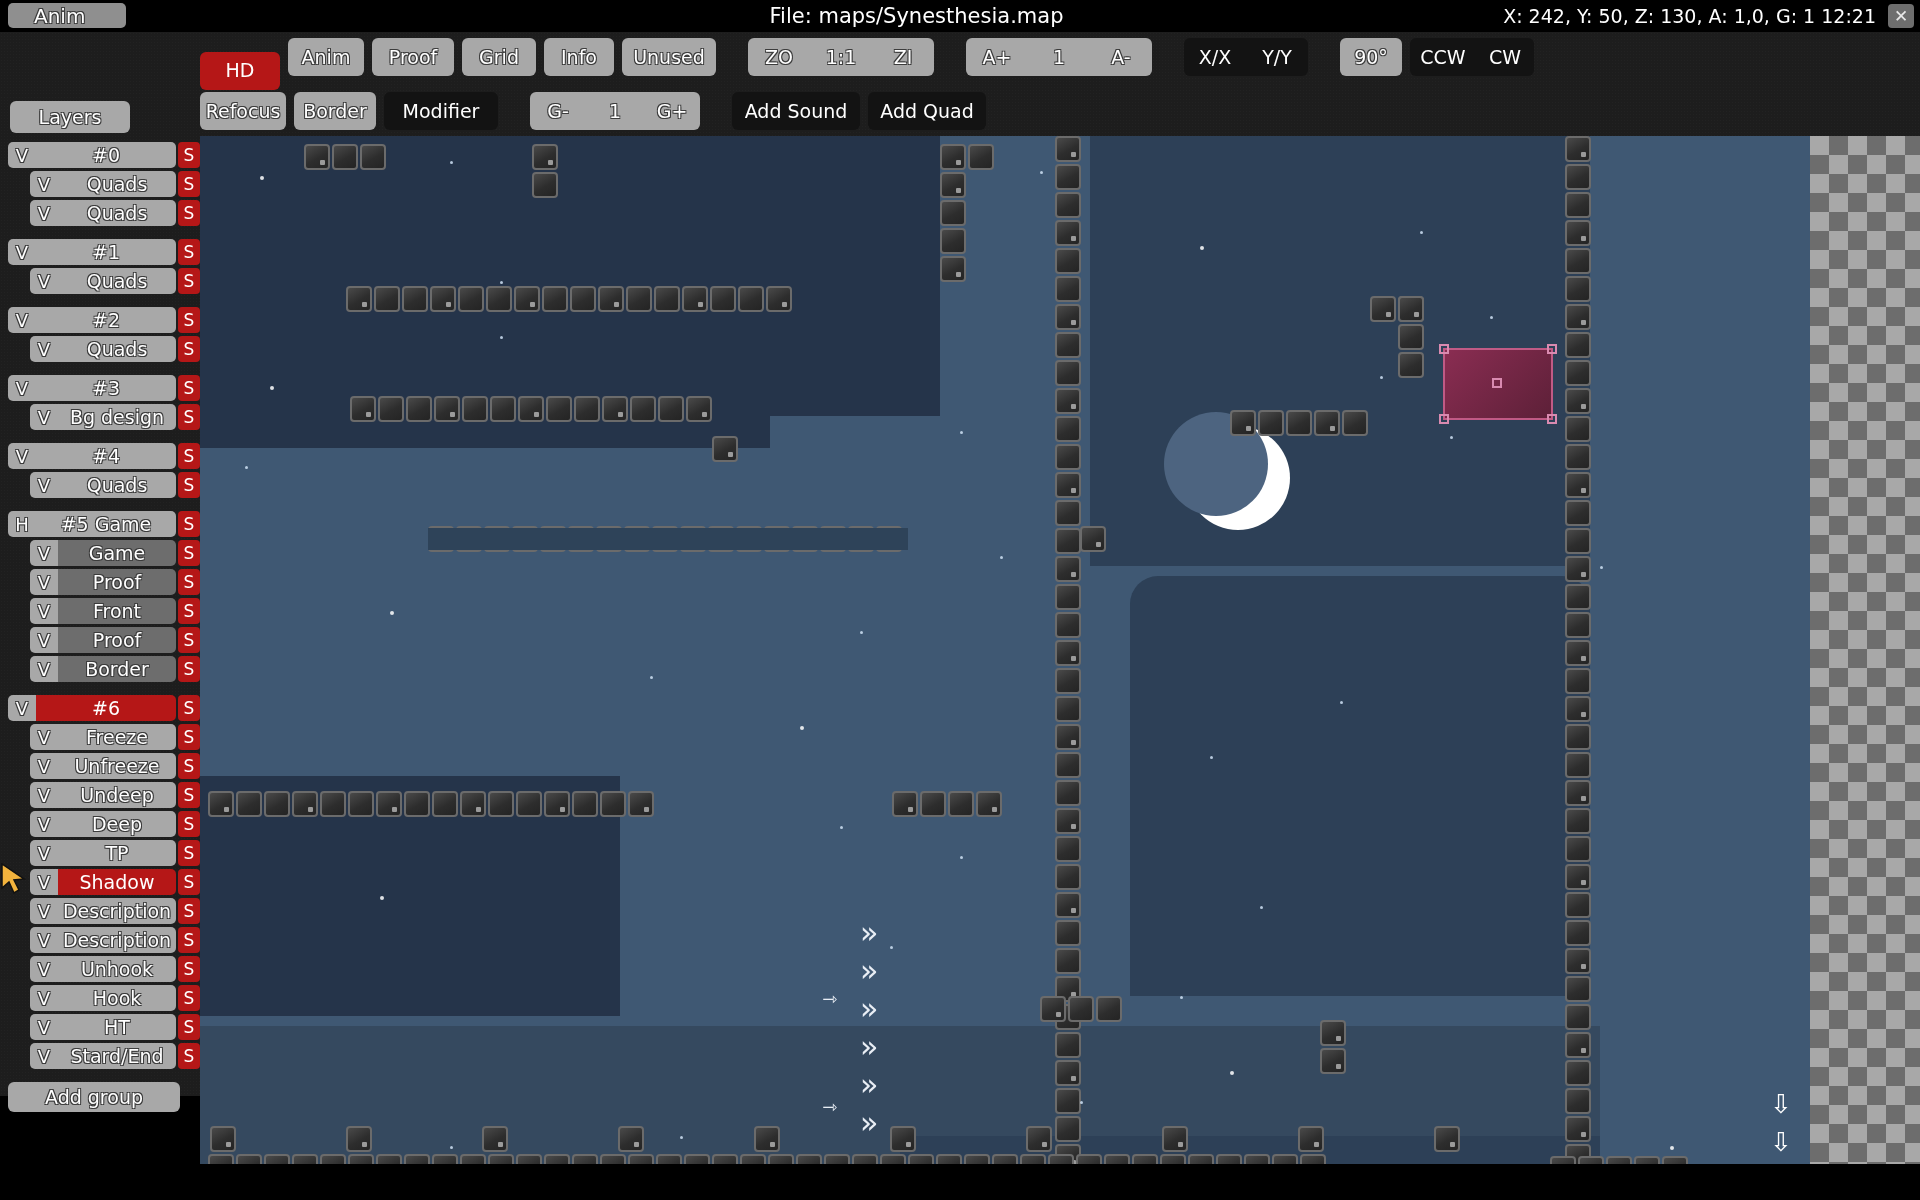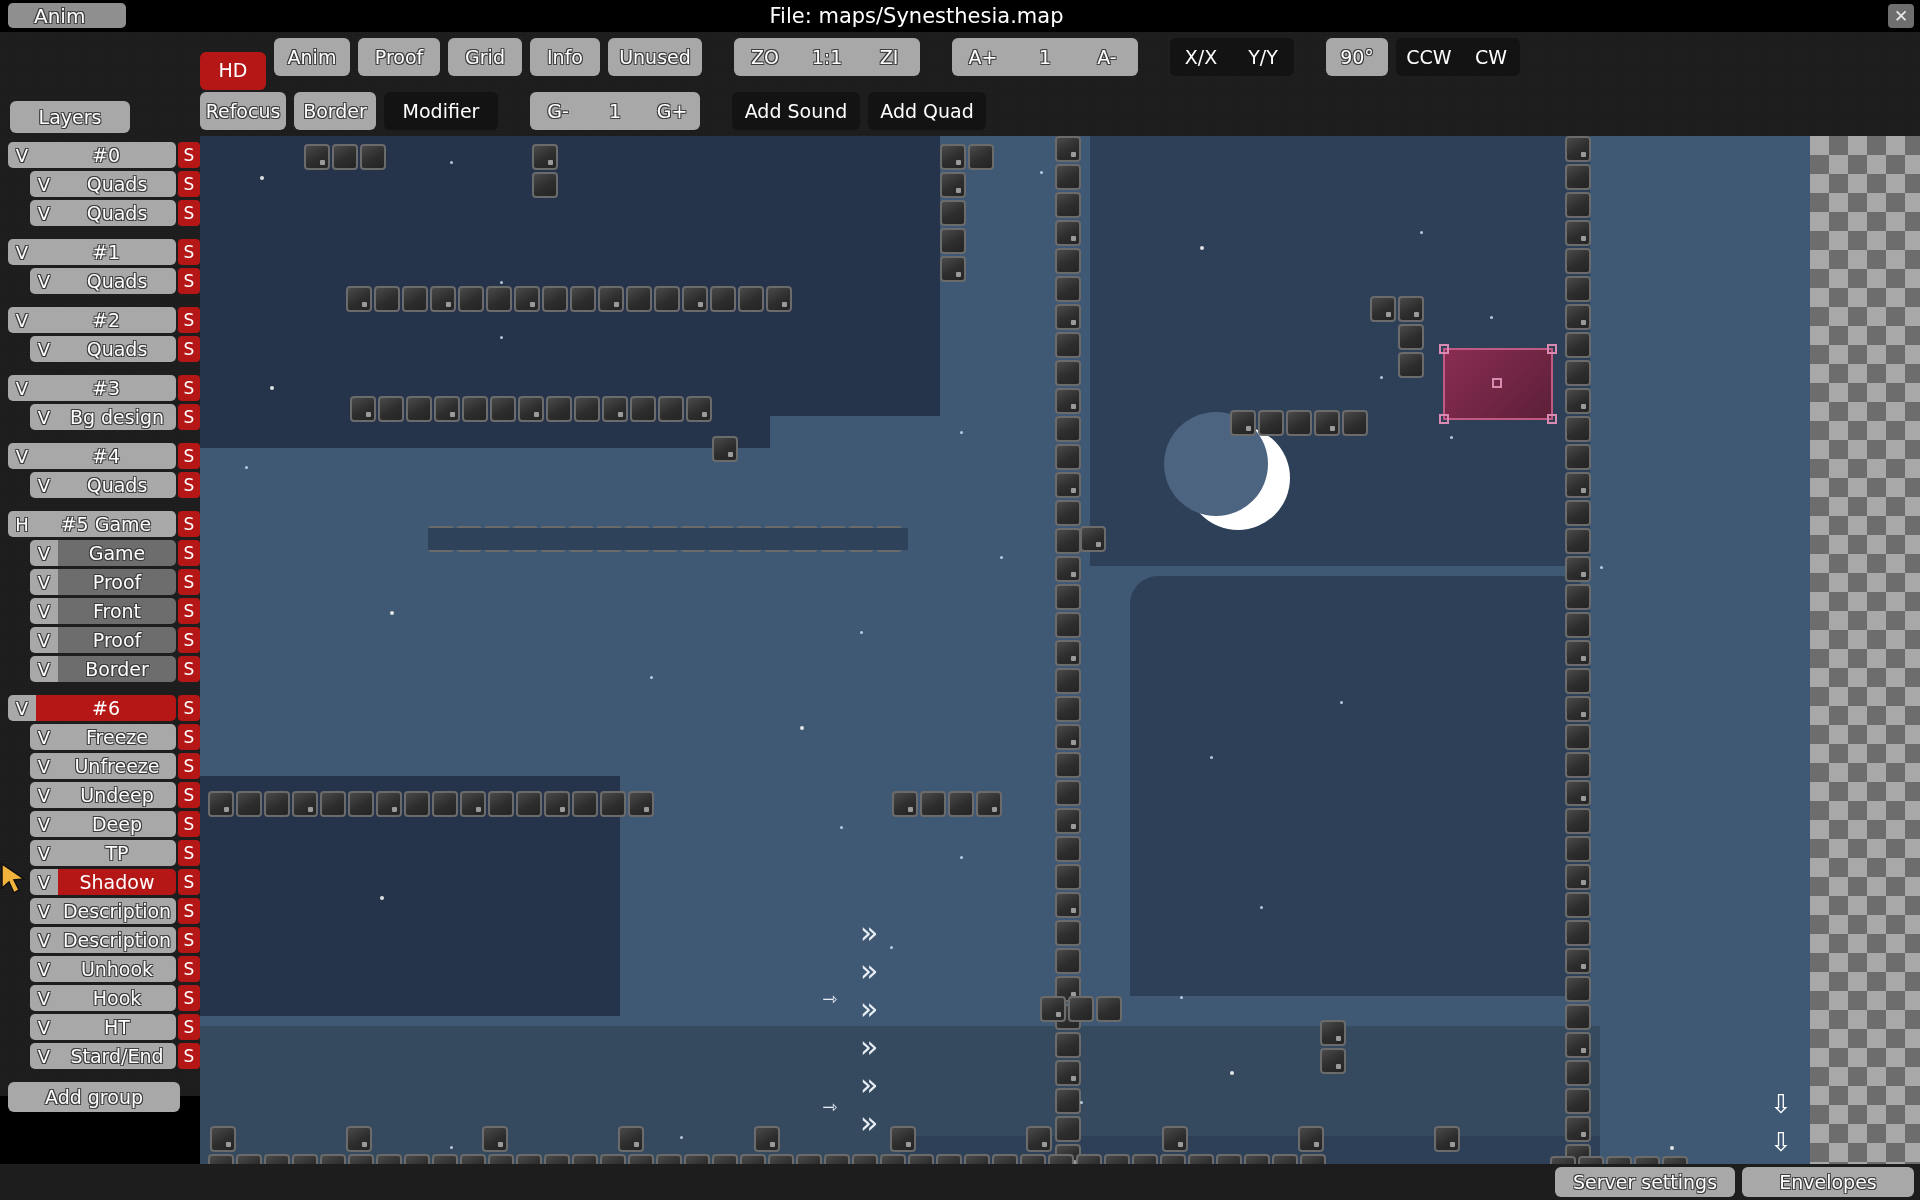--- a/index.html
+++ b/index.html
@@ -206,26 +206,27 @@
   #cursor{ position:absolute; left:0; top:862px; width:30px; height:34px; }
 </style>
 </head>
 <body>
 
 <div id="app">
 
   <div id="titlebar">
     <div id="file-path">File: maps/Synesthesia.map</div>
     <div id="file-menu-btn">Anim</div>
+    <div id="status-right">X: 242, Y: 50, Z: 130, A: 1,0, G: 1   12:21</div>
     <div id="close-btn">✕</div>
   </div>
 
   <div id="toolbars">
     <div id="row1">
-        <div class="btn active" style="width: 66px; margin-top: 27px;">HD</div>
+        <div class="btn active" style="width: 80px; margin-top: 27px;">HD</div>
         <div class="btn" style="width: 76px;">Anim</div>
         <div class="btn" style="width: 82px;">Proof</div>
         <div class="btn" style="width: 74px;">Grid</div>
         <div class="btn" style="width: 70px;">Info</div>
         <div class="btn" style="width: 94px;">Unused</div>
         <div class="btn group" style="margin-left: 24px;">
           <span style="width: 62px;">ZO</span>
           <span style="width: 62px;">1:1</span>
           <span style="width: 62px;">ZI</span>
         </div>
@@ -717,18 +718,14 @@
         <div class="star" style="left: 1250px; top: 300px;"></div>
         <div class="star" style="left: 1400px; top: 430px;"></div>
         <div class="star" style="left: 300px; top: 200px;"></div>
       </div>
   </div>
 
   <svg id="cursor" viewBox="0 0 30 34">
     <polygon points="2,2 2,26 9,20 14,31 19,28 14,18 24,17" fill="#f2b33d" stroke="#111" stroke-width="1.5"></polygon>
   </svg>
 
-  <div id="bottombar">
-    <div id="server-settings-btn">Server settings</div>
-    <div id="envelopes-btn">Envelopes</div>
-  </div>
 
 </div>
 
 </body></html>

